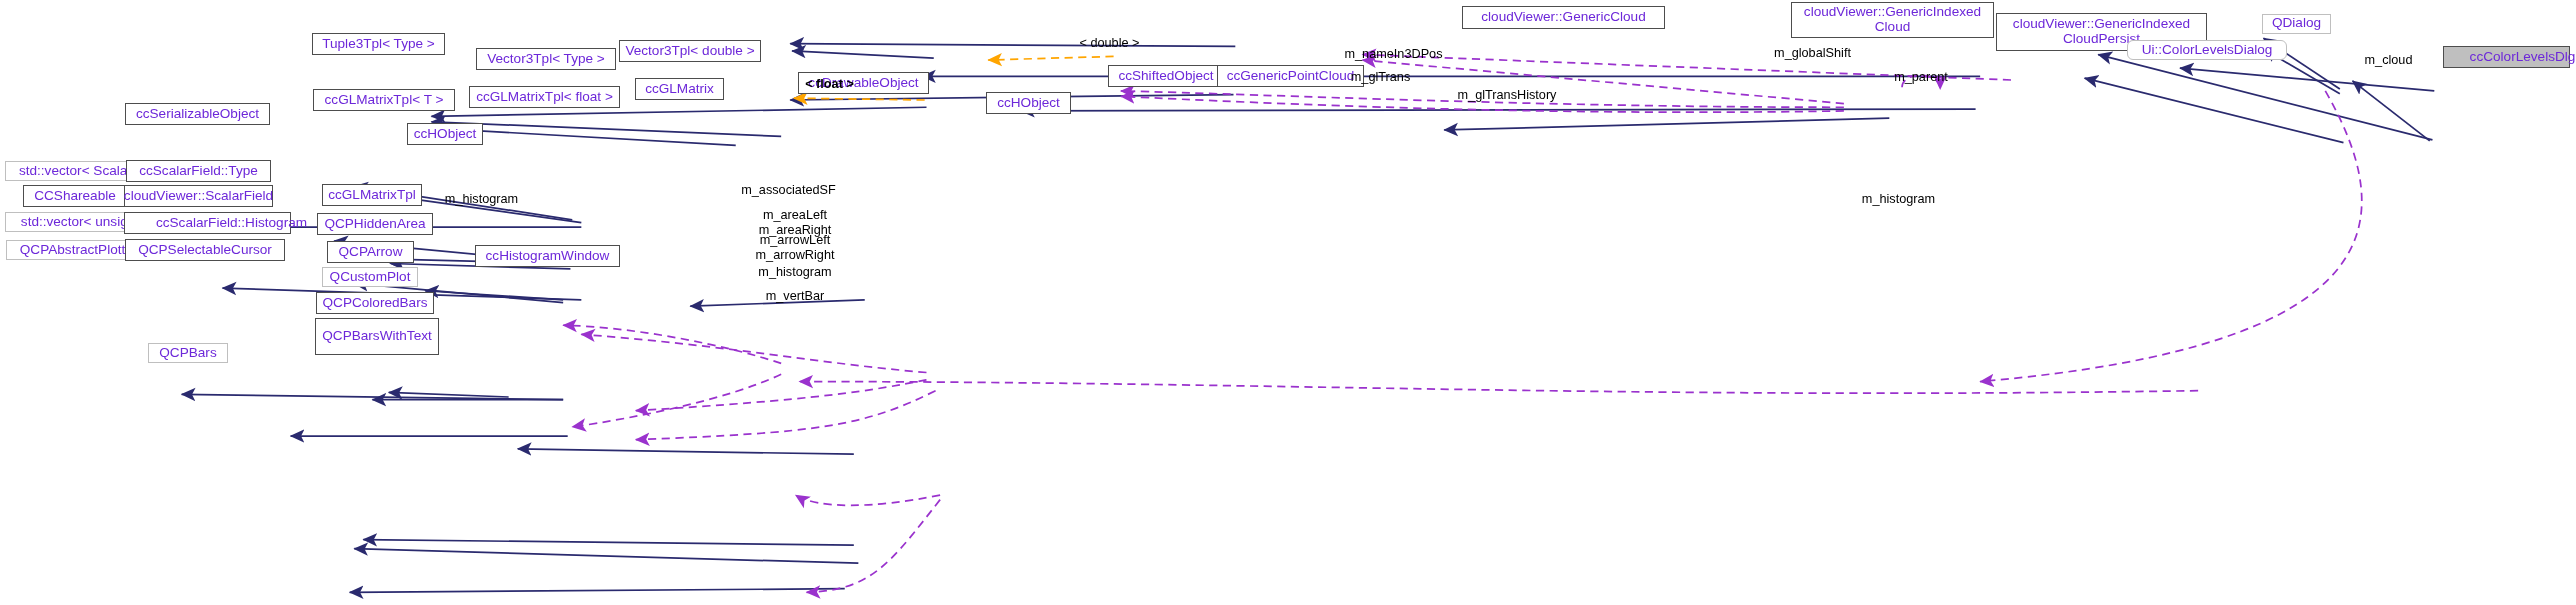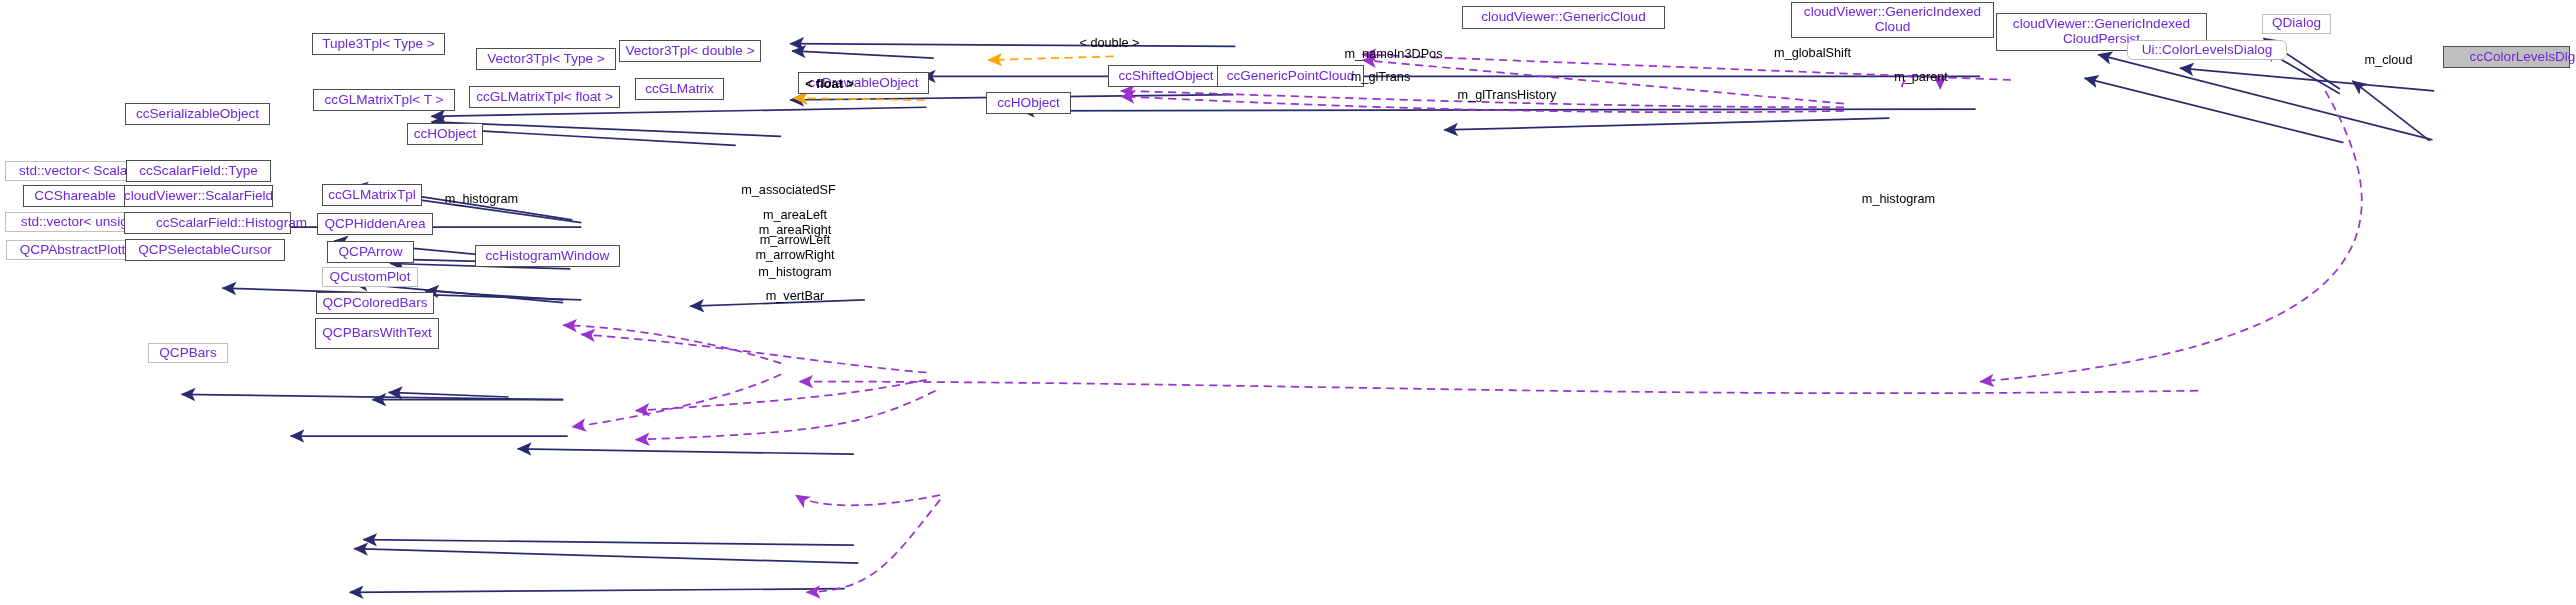--- a/index.html
+++ b/index.html
@@ -197,21 +197,21 @@
   <div class="node solid" style="left:327px; top:241px; width:87px; height:22px;">QCPArrow</div>
 
   <div class="node solid" style="left:475px; top:245px; width:145px; height:22px;">ccHistogramWindow</div>
 
   <div class="node faint" style="left:322px; top:267px; width:96px; height:20px;">QCustomPlot</div>
 
   <div class="node solid" style="left:316px; top:292px; width:118px; height:22px;">QCPColoredBars</div>
 
   <div class="node faint" style="left:148px; top:319px; width:80px; height:20px;margin-top:24px;">QCPBars</div>
 
-  <div class="node solid" style="left:315px; top:318px; width:124px; height:31px;">QCPBarsWithText</div>
+  <div class="node solid" style="left:315px; top:318px; width:124px; height:37px;">QCPBarsWithText</div>
 
   <div class="edge-label" style="left:1055px; top:36px; width:109px;">&lt; double &gt;</div>
 
   <div class="edge-label" style="left:784px; top:77px; width:91px;font-weight:bold;">&lt; float &gt;</div>
 
   <div class="edge-label" style="left:1321px; top:47px; width:145px;">m_nameIn3DPos</div>
 
   <div class="edge-label" style="left:1326px; top:70px; width:109px;">m_glTrans</div>
 
   <div class="edge-label" style="left:1430px; top:88px; width:154px;">m_glTransHistory</div>

